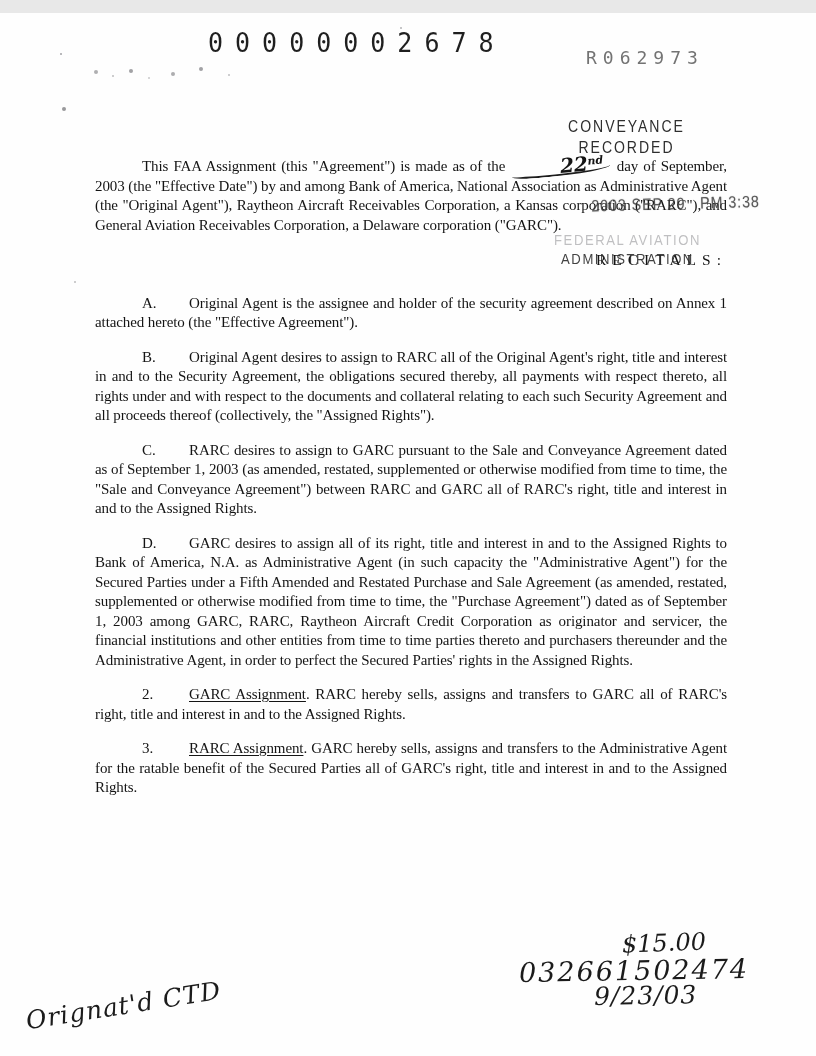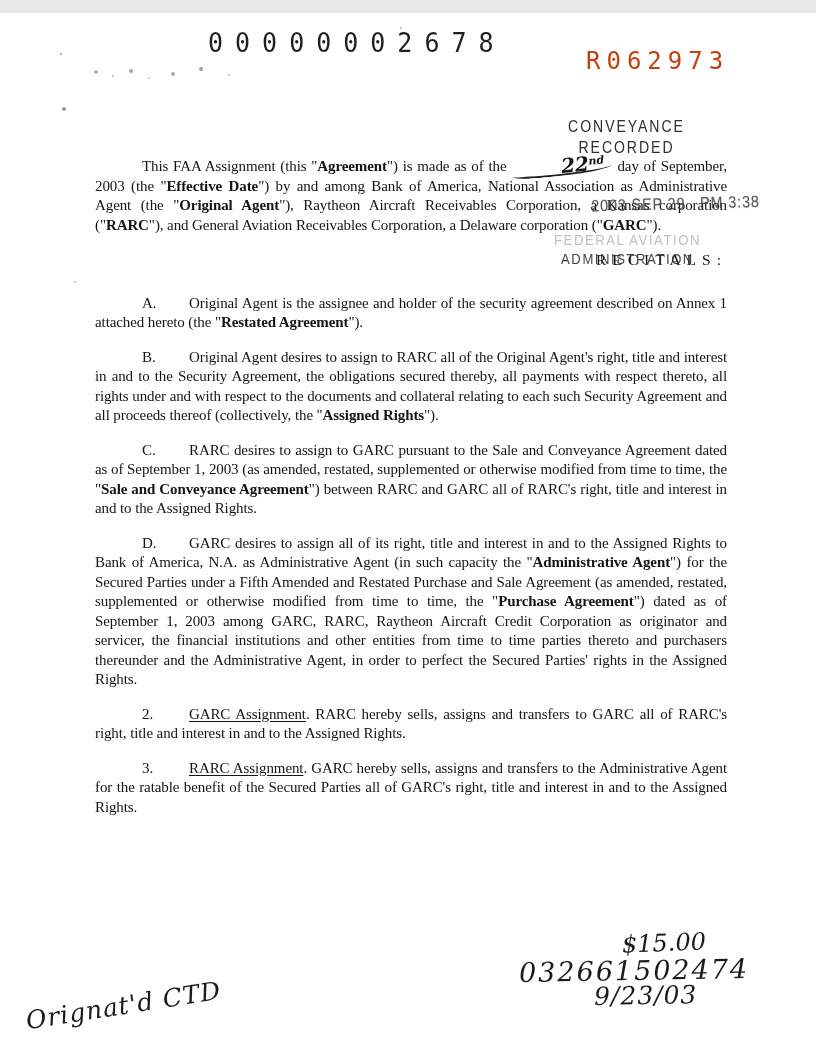--- a/index.html
+++ b/index.html
@@ -12,21 +12,21 @@
   
   .docket {
     position:absolute; left:208px; top:16px;
     font-family:"DejaVu Sans Mono", monospace;
     font-size:25px; letter-spacing:12px; color:#1f1f1f;
     transform:scaleY(1.05); white-space:pre;
   }
   .regnum {
     position:absolute; left:586px; top:34px;
     font-family:"DejaVu Sans Mono", monospace;
-    font-size:24px; letter-spacing:6px; color:#c2410c;
+    font-size:18px; letter-spacing:6px; color:#737373;
   }
   .title {
     position:absolute; left:95px; top:83px; width:632px;
     text-align:center; font-size:15.5px; font-weight:600; letter-spacing:.4px;
   }
   .stamp { font-family:"Liberation Sans", sans-serif; color:#2e2e2e; }
   .conveyance {
     position:absolute; left:545px; top:103px; width:168px; text-align:center;
     font-size:14.5px; letter-spacing:2px; line-height:19px;
     transform:scale(.97,1.12); transform-origin:top left;
@@ -52,21 +52,21 @@
     font-size:15px; line-height:19.5px; text-align:justify;
     letter-spacing:-.1px;
   }
   .doc p { margin:0 0 15px; }
   .doc p.recitals {
     text-align:right; letter-spacing:6px; margin:0 0 24px; font-size:15.5px;
   }
   .doc p.indent { text-indent:47px; }
   .doc p.labeled { text-indent:47px; }
   .plabel { display:inline-block; width:47px; text-indent:0; }
-  .b { font-weight:bold; }
+  .b { font-weight:normal; }
   .u { text-decoration:underline; text-underline-offset:2px; }
 
   
   .hw-day {
     display:inline-block; font-family:"DejaVu Serif", serif;
     font-style:italic; font-weight:bold; font-size:20px; line-height:14px;
     transform:rotate(-5deg) translateY(2px);
     border-bottom:2px solid #1c1c1c; border-radius:0 0 70% 30%/0 0 7px 3px;
     padding:0 7px 1px 2px; margin:0 1px;
   }
@@ -130,21 +130,21 @@
 
 
   <div class="conveyance stamp">
     <div>CONVEYANCE</div>
     <div>RECORDED</div>
   </div>
 
   <div class="doc" id="doc-body">
       <p class="indent"><span>This FAA Assignment (this "</span><span class="b">Agreement</span><span>") is made as of the </span><span class="hw-day">22<sup>nd</sup></span><span> day of September, 2003 (the "</span><span class="b">Effective Date</span><span>") by and among Bank of America, National Association as Administrative Agent (the "</span><span class="b">Original Agent</span><span>"), Raytheon Aircraft Receivables Corporation, a Kansas corporation ("</span><span class="b">RARC</span><span>"), and General Aviation Receivables Corporation, a Delaware corporation ("</span><span class="b">GARC</span><span>").</span></p>
       <p class="recitals"><span>RECITALS:</span></p>
-      <p class="labeled"><span class="plabel">A.</span><span>Original Agent is the assignee and holder of the security agreement described on Annex 1 attached hereto (the "</span><span class="b">Restated Agreement</span><span>").</span></p>
+      <p class="labeled"><span class="plabel">A.</span><span>Original Agent is the assignee and holder of the security agreement described on Annex 1 attached hereto (the "</span><span class="b">Effective Agreement</span><span>").</span></p>
       <p class="labeled"><span class="plabel">B.</span><span>Original Agent desires to assign to RARC all of the Original Agent's right, title and interest in and to the Security Agreement, the obligations secured thereby, all payments with respect thereto, all rights under and with respect to the documents and collateral relating to each such Security Agreement and all proceeds thereof (collectively, the "</span><span class="b">Assigned Rights</span><span>").</span></p>
       <p class="labeled"><span class="plabel">C.</span><span>RARC desires to assign to GARC pursuant to the Sale and Conveyance Agreement dated as of September 1, 2003 (as amended, restated, supplemented or otherwise modified from time to time, the "</span><span class="b">Sale and Conveyance Agreement</span><span>") between RARC and GARC all of RARC's right, title and interest in and to the Assigned Rights.</span></p>
       <p class="labeled"><span class="plabel">D.</span><span>GARC desires to assign all of its right, title and interest in and to the Assigned Rights to Bank of America, N.A. as Administrative Agent (in such capacity the "</span><span class="b">Administrative Agent</span><span>") for the Secured Parties under a Fifth Amended and Restated Purchase and Sale Agreement (as amended, restated, supplemented or otherwise modified from time to time, the "</span><span class="b">Purchase Agreement</span><span>") dated as of September 1, 2003 among GARC, RARC, Raytheon Aircraft Credit Corporation as originator and servicer, the financial institutions and other entities from time to time parties thereto and purchasers thereunder and the Administrative Agent, in order to perfect the Secured Parties' rights in the Assigned Rights.</span></p>
       <p class="labeled"><span class="plabel">2.</span><span class="u">GARC Assignment</span><span>.  RARC hereby sells, assigns and transfers to GARC all of RARC's right, title and interest in and to the Assigned Rights.</span></p>
       <p class="labeled"><span class="plabel">3.</span><span class="u">RARC Assignment</span><span>.   GARC hereby sells, assigns and transfers to the Administrative Agent for the ratable benefit of the Secured Parties all of GARC's right, title and interest in and to the Assigned Rights.</span></p>
     </div>
 
   <div class="datestamp stamp">2003 SEP 29   PM 3:38</div>
 
   <div class="agency stamp">

